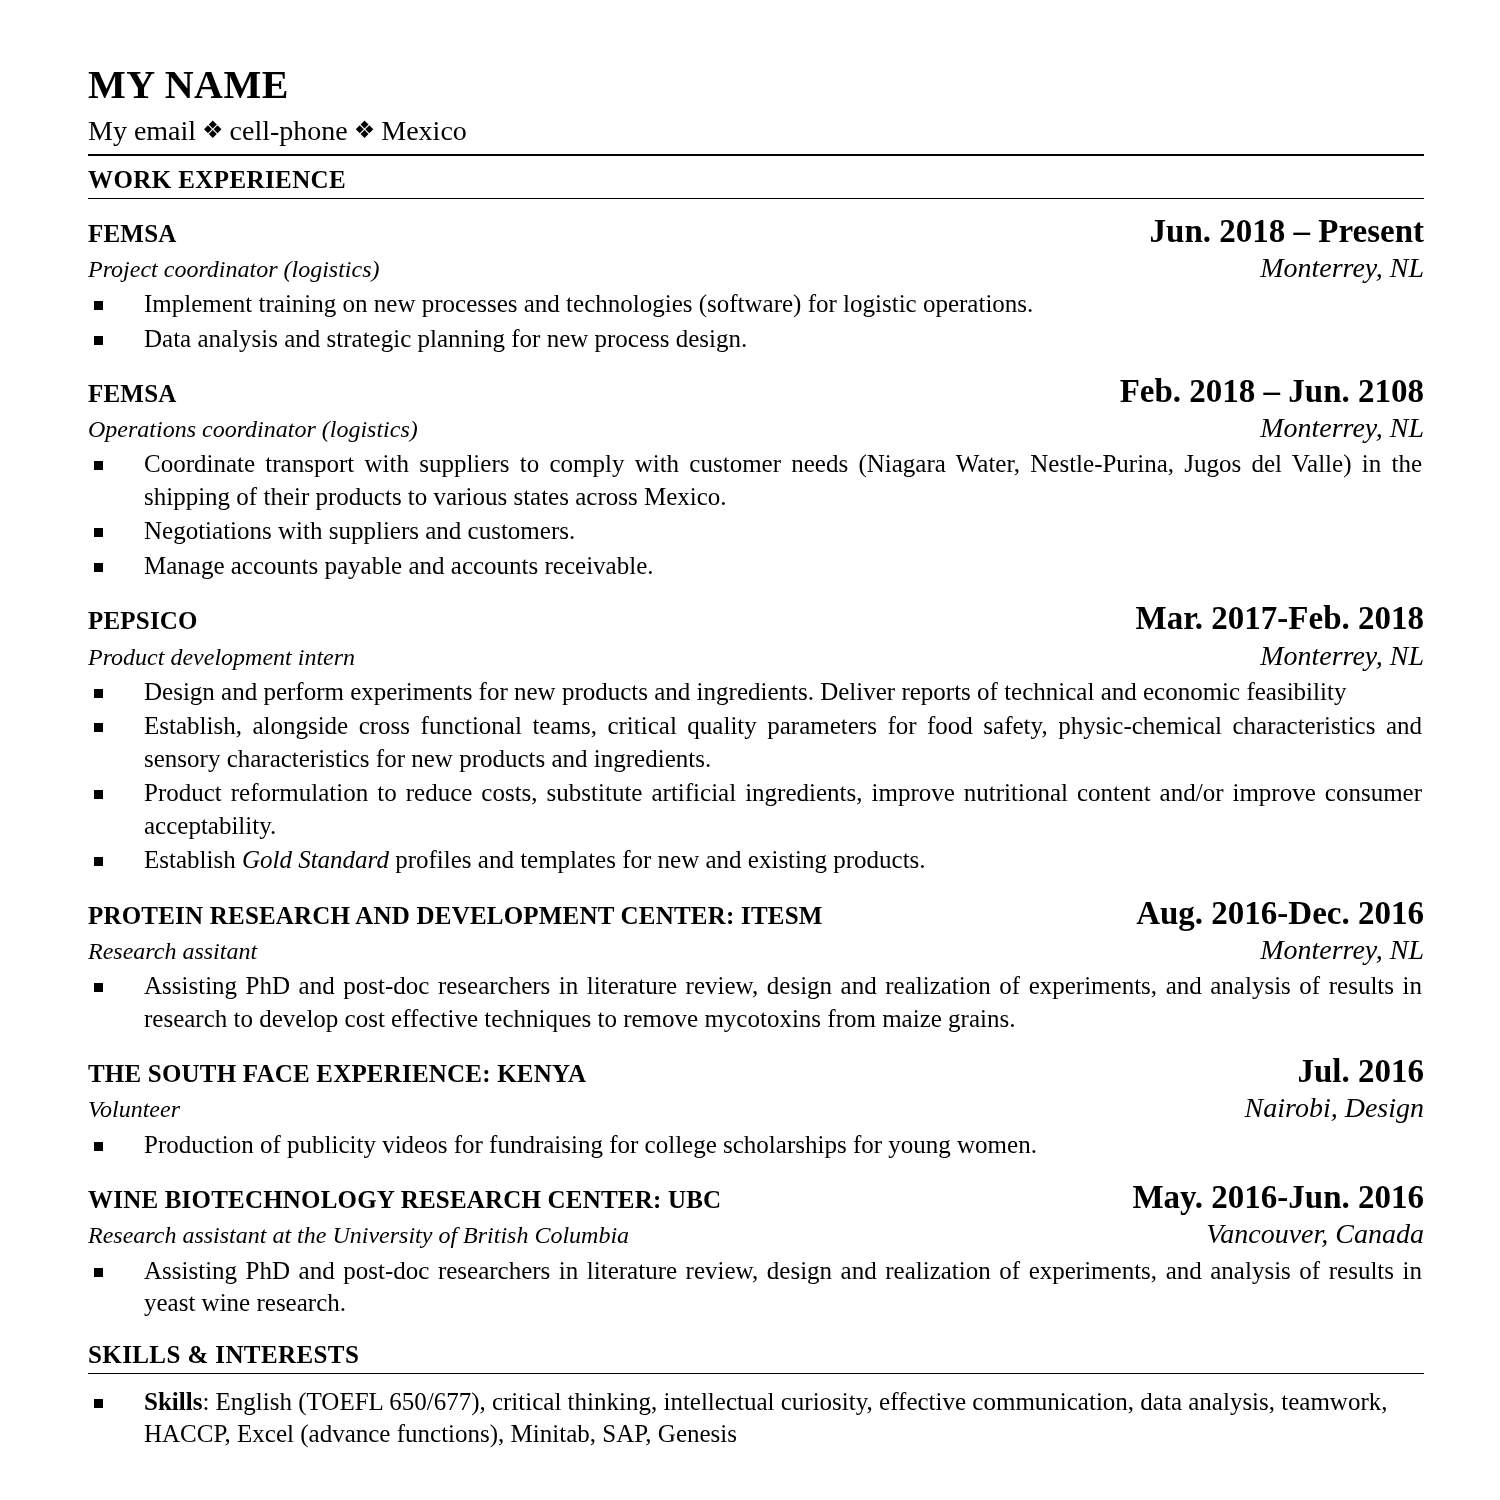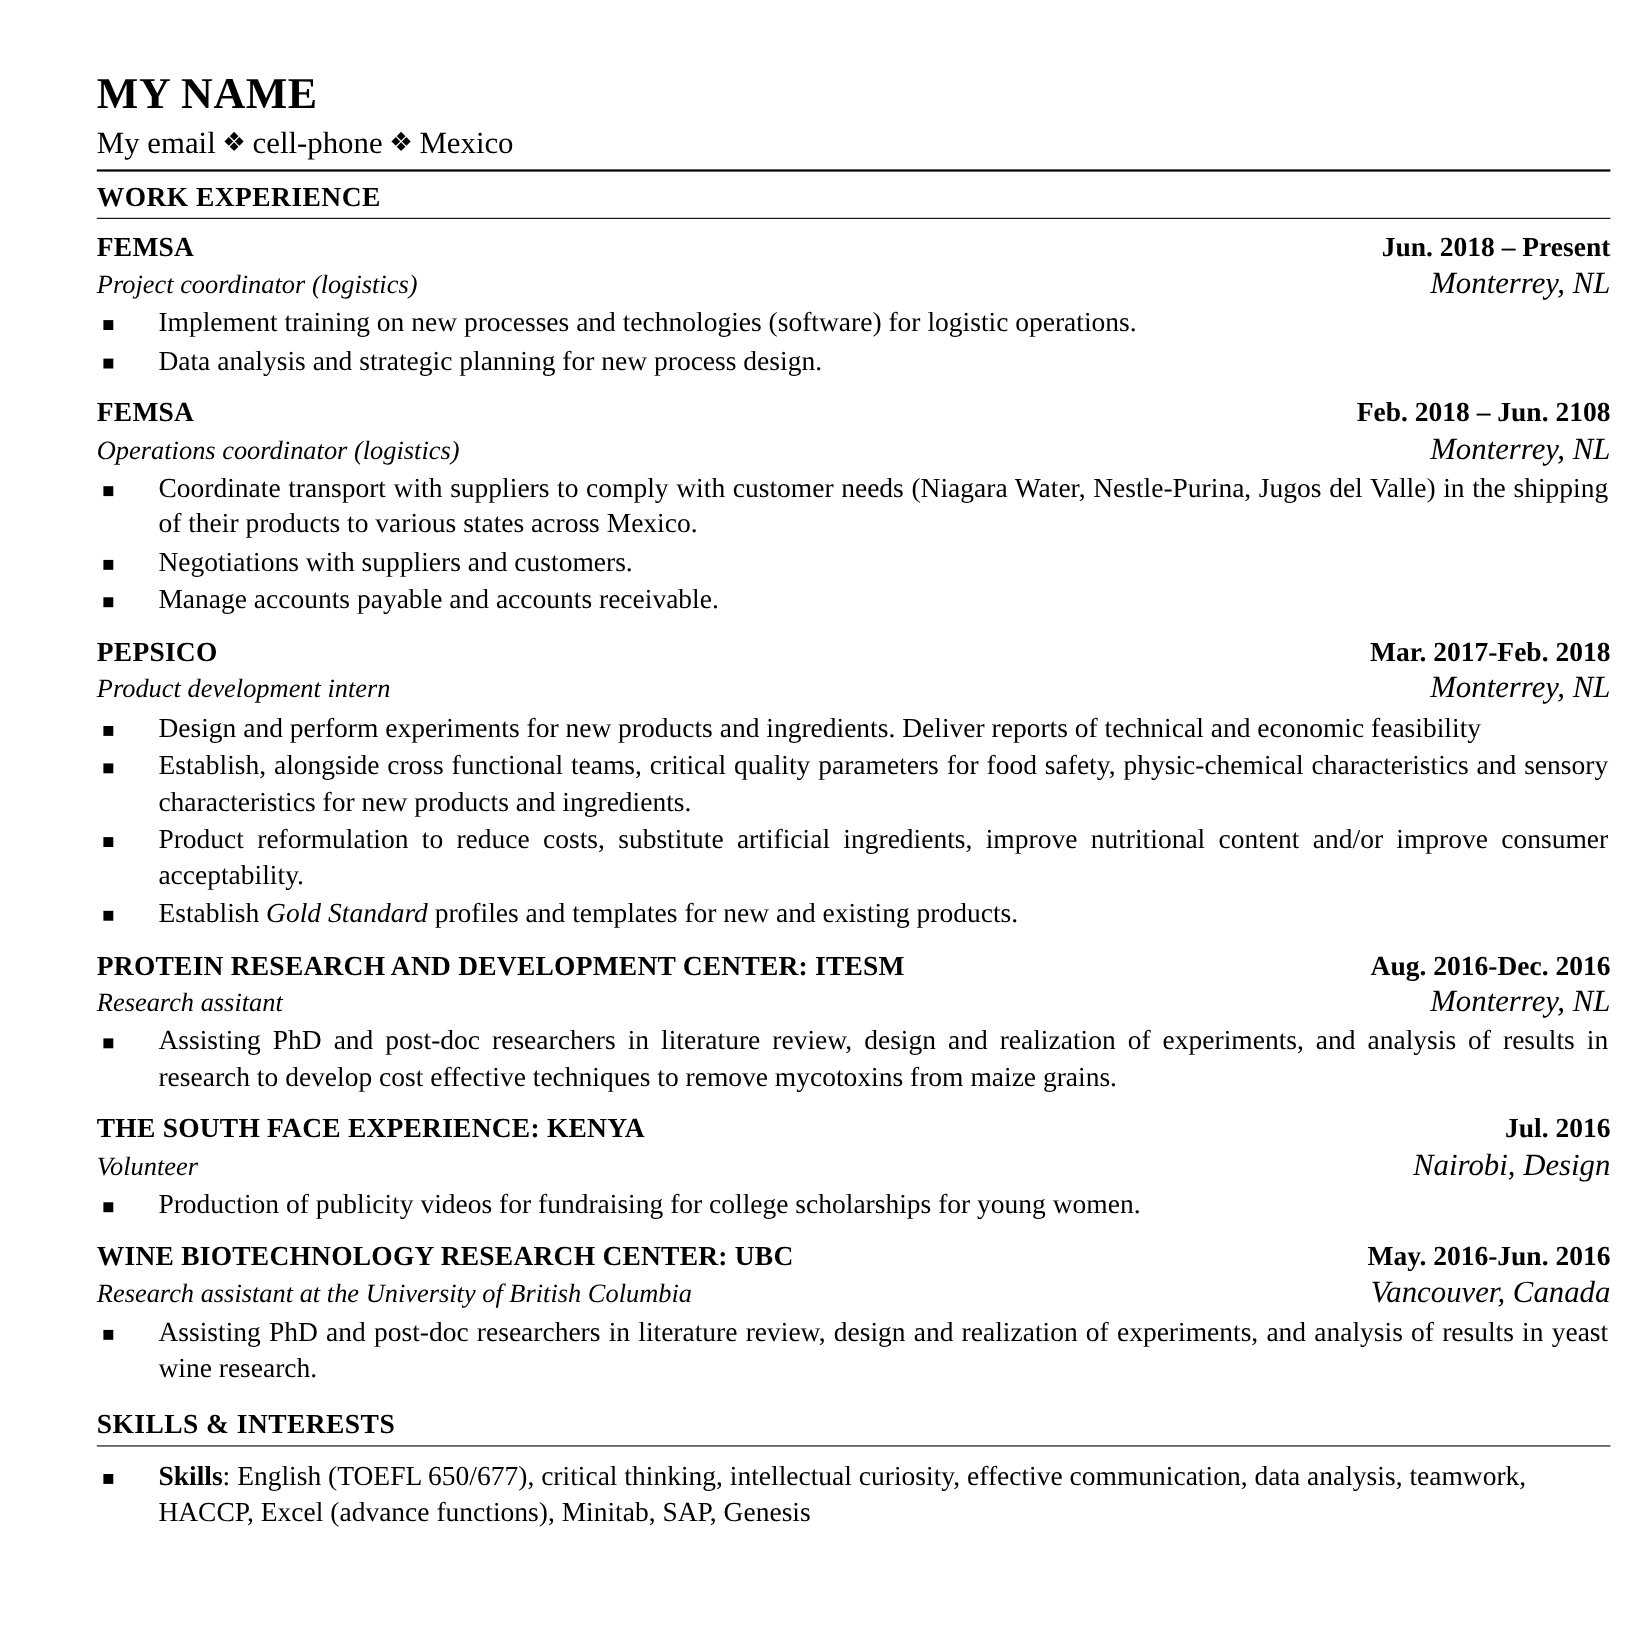--- a/index.html
+++ b/index.html
@@ -9,21 +9,21 @@
   }
   body {
     width: 1500px;
     height: 1500px;
     overflow: hidden;
     font-family: "Liberation Serif", serif;
     color: #000000;
   }
   .page {
     box-sizing: border-box;
-    padding: 62px 36px 0 88px;
+    padding: 62px 76px 0 88px;
     width: 1500px;
   }
   .name {
     font-family: "Liberation Serif", serif;
     font-weight: bold;
     font-size: 40px;
     letter-spacing: 0.5px;
     line-height: 1.15;
     margin: 0 0 6px 0;
   }
@@ -64,21 +64,21 @@
     align-items: baseline;
     line-height: 1.22;
   }
   .org {
     font-weight: bold;
     font-size: 25px;
     letter-spacing: 0.2px;
   }
   .dates {
     font-weight: bold;
-    font-size: 25px;
+    font-size: 33px;
     text-align: right;
     white-space: nowrap;
   }
   .role {
     font-style: italic;
     font-size: 24px;
   }
   .place {
     font-style: italic;
     font-size: 28px;

